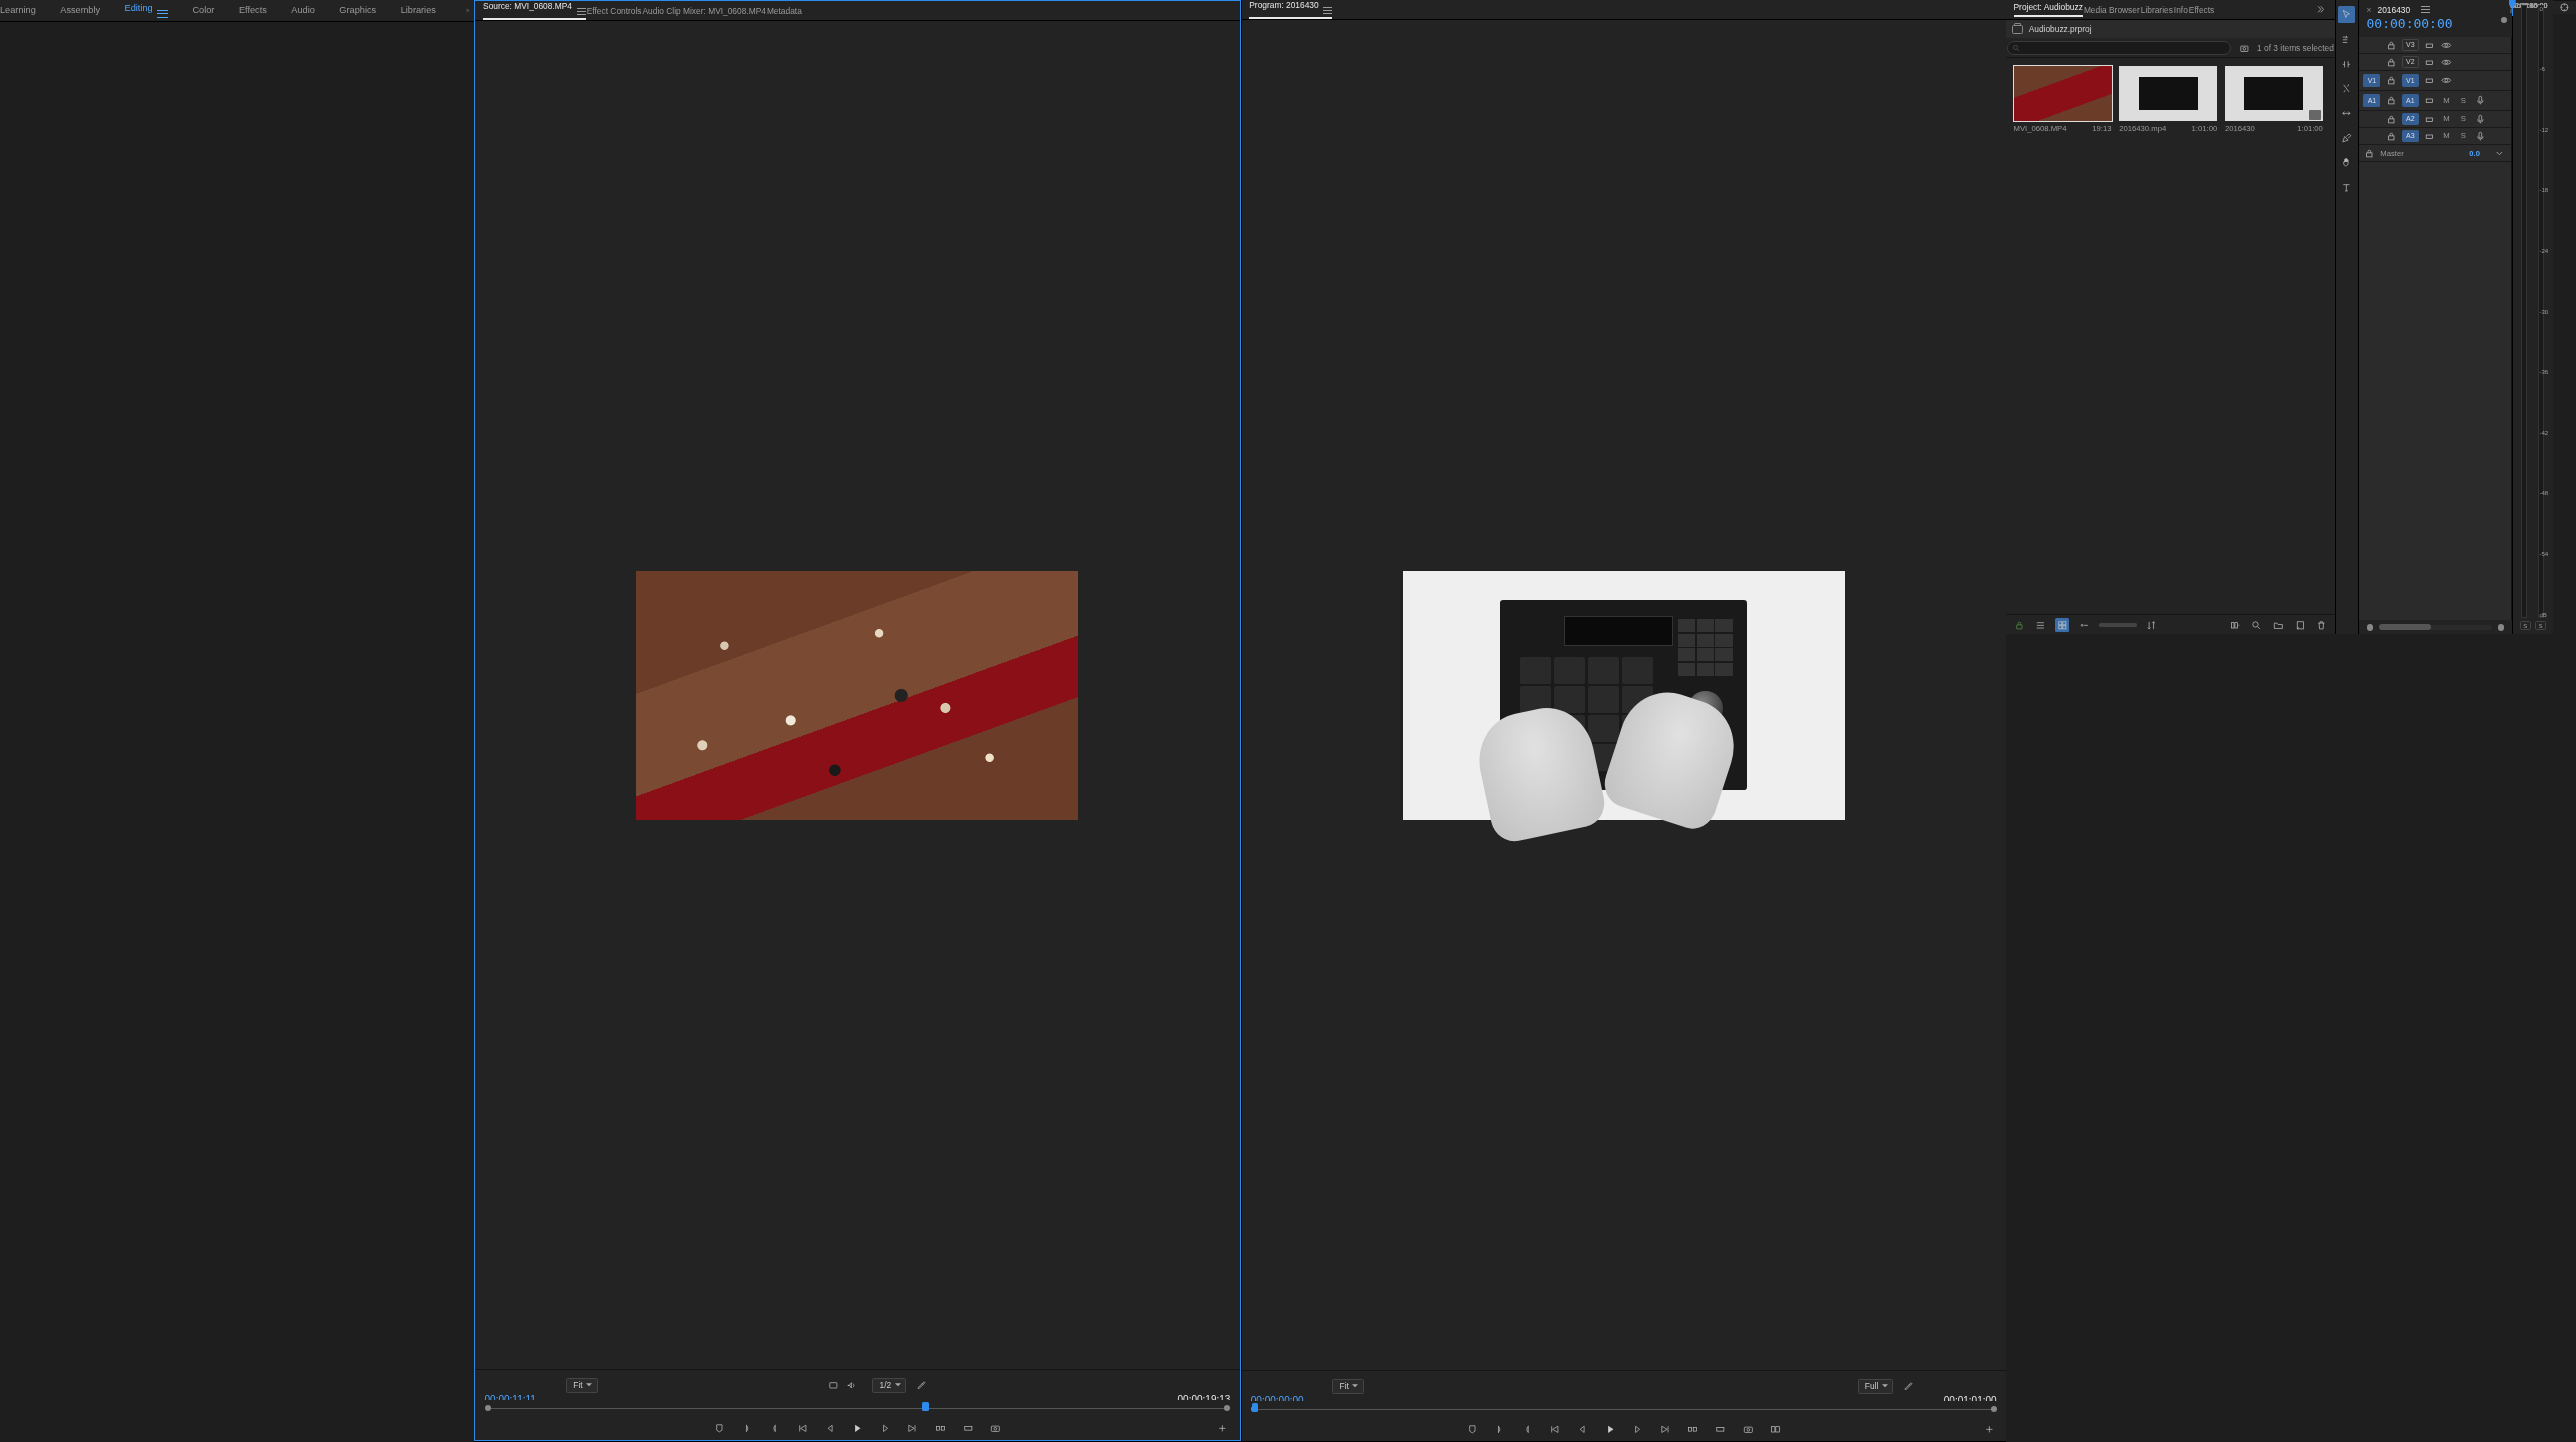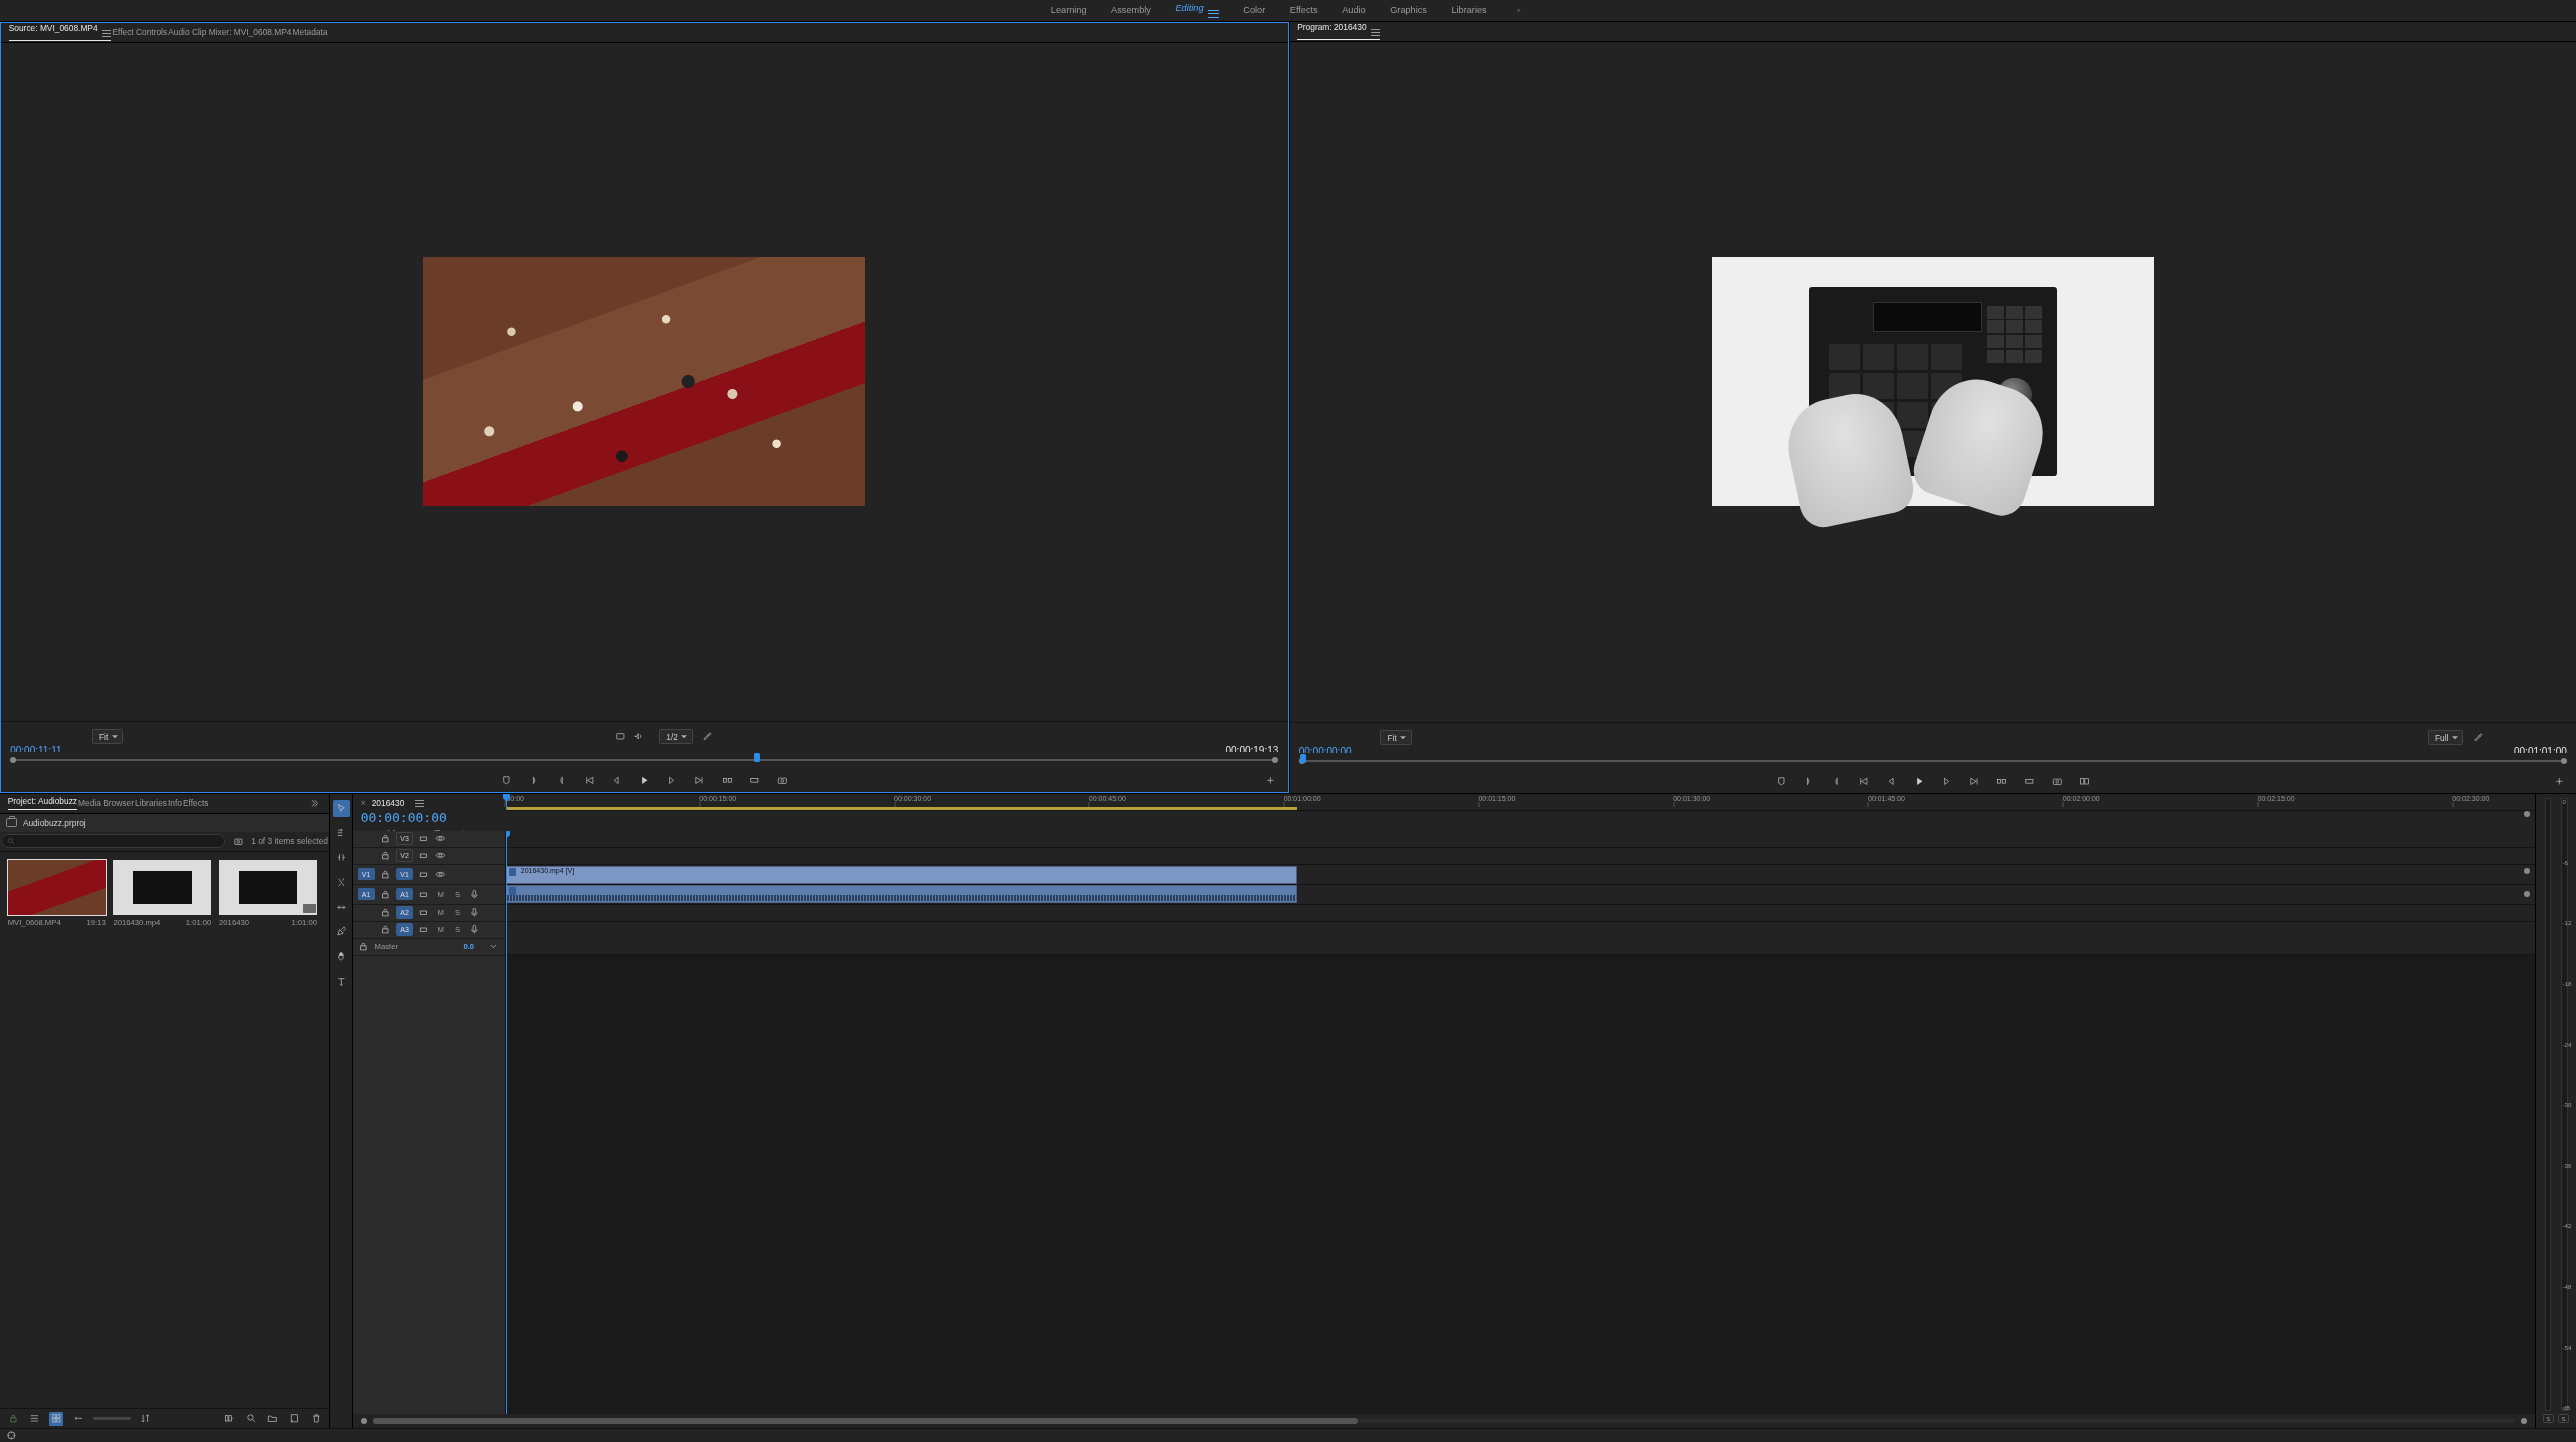--- a/index.html
+++ b/index.html
@@ -13,26 +13,26 @@
     --line:#000;
     --text:#cfcfcf;
     --text-dim:#9a9a9a;
     --accent:#2d8ceb;
     --accent2:#4ea6ff;
     --clip:#8aa9d6;
     --clip-border:#6c7fa0;
   }
   html,body{width:100%;height:100%;}
 
-  .app{display:flex;flex-direction:column;height:100vh;width:100vw;background:var(--bg0);}
+  .app{display:flex;flex-direction:row;height:100vh;width:100vw;background:var(--bg0);}
 
   
   .workspaces{height:21.5px;background:var(--bg1);border-bottom:0.8px solid var(--line);display:flex;align-items:center;justify-content:center;gap:24.5px;font-size:9.2px;color:var(--text-dim);}
   .workspaces span{cursor:pointer}
-  .workspaces .active{color:var(--accent2);font-style:italic;}
+  .workspaces .active{color:var(--accent2);}
   .workspaces .ws-more{padding:0 4.6px;}
   .ws-hamburger{width:10.7px;height:7.7px;display:inline-flex;flex-direction:column;justify-content:space-between;margin-left:4.6px;}
   .ws-hamburger i{height:0.8px;background:var(--accent2);}
 
   
   .monitors{display:flex;flex:1;min-height:0;border-bottom:0.8px solid var(--line);}
   .monitor{flex:1;display:flex;flex-direction:column;background:var(--bg1);min-width:0;}
   .monitor.left{border:0.8px solid var(--accent);}
   .monitor.right{border-left:0.8px solid var(--line);}
 

